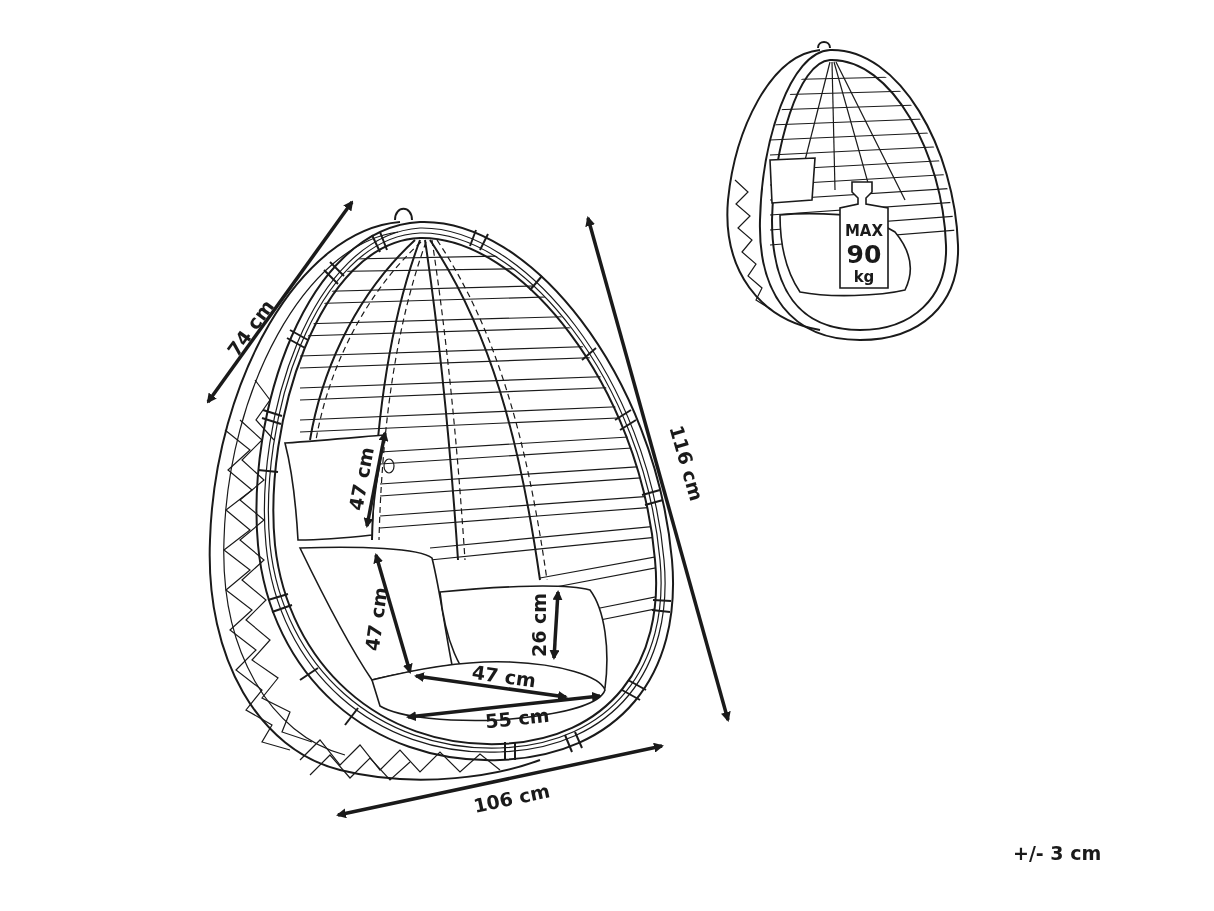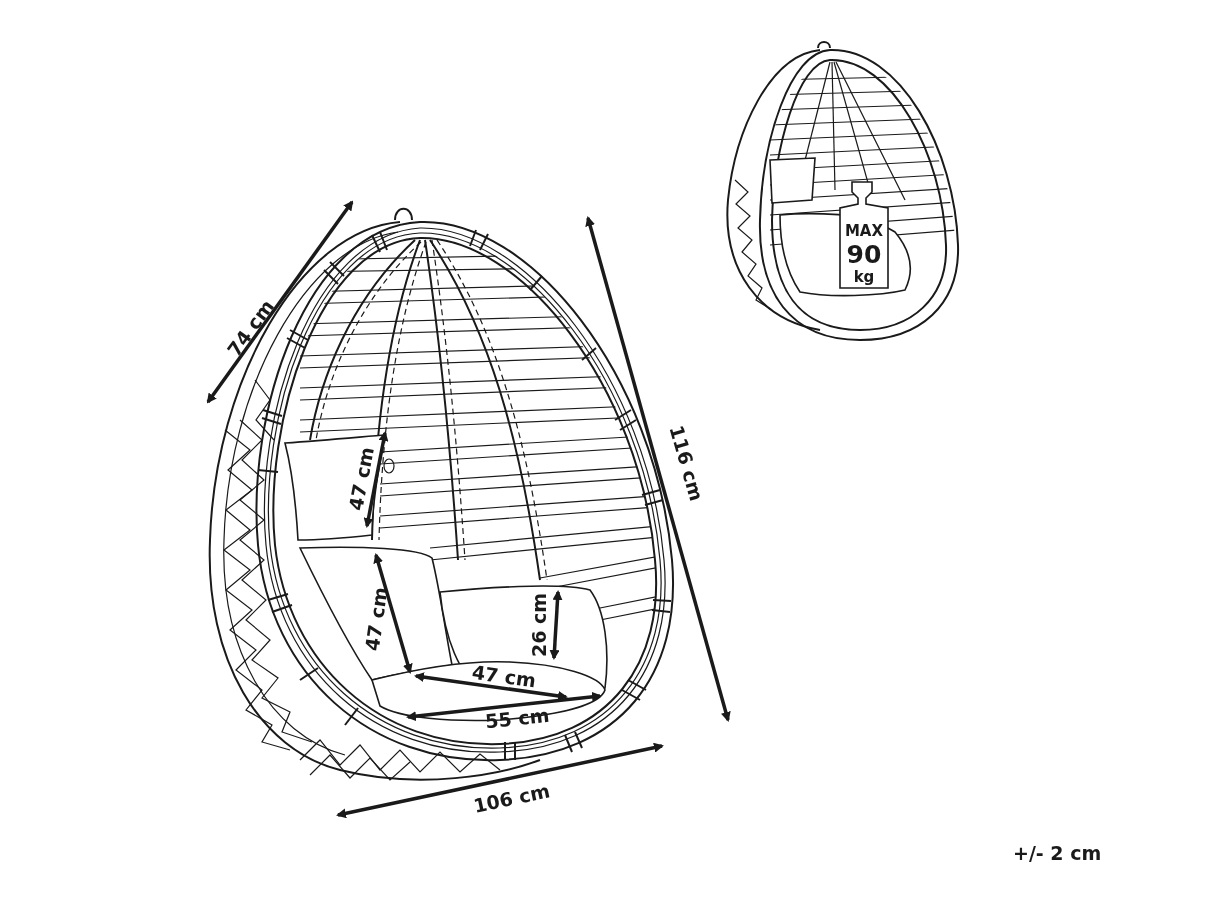--- a/index.html
+++ b/index.html
@@ -183,13 +183,13 @@
     <path class="cush" d="M770,160 L815,158 L812,200 L772,203 z"></path>
     <path class="cush" d="M780,215 C810,212 840,214 870,218 L895,232 C910,250 915,270 905,290 C880,296 830,298 800,292 C785,270 780,240 780,215 z"></path>
 
     <path class="cush" d="M852,182 L872,182 L872,192 L866,198 L866,204 L888,208 L888,288 L840,288 L840,208 L858,204 L858,198 L852,192 z"></path>
     <text class="weighttext" x="864" y="236" font-size="15" text-anchor="middle">MAX</text>
     <text class="weighttext" x="864" y="263" font-size="25" text-anchor="middle">90</text>
     <text class="weighttext" x="864" y="282" font-size="15" text-anchor="middle">kg</text>
   </g>
 </svg>
 
-<div class="tolerance">+/- 2 cm</div>
+<div class="tolerance">+/- 3 cm</div>
 
 </body></html>

